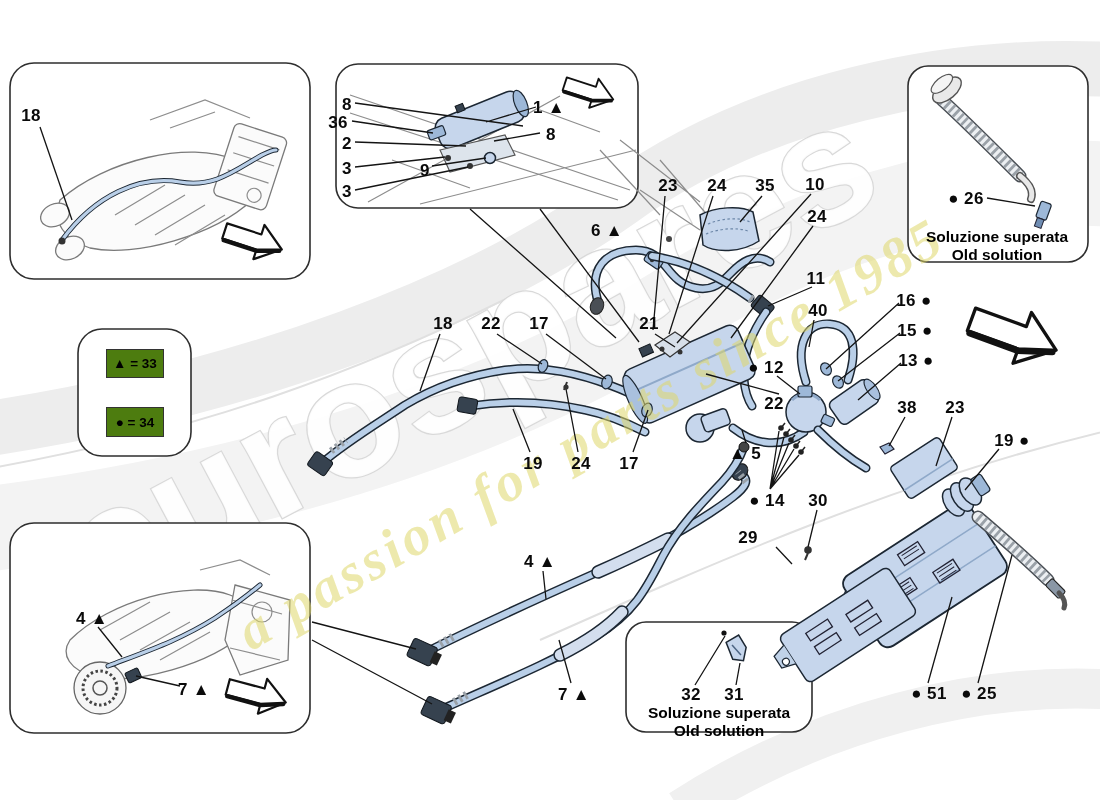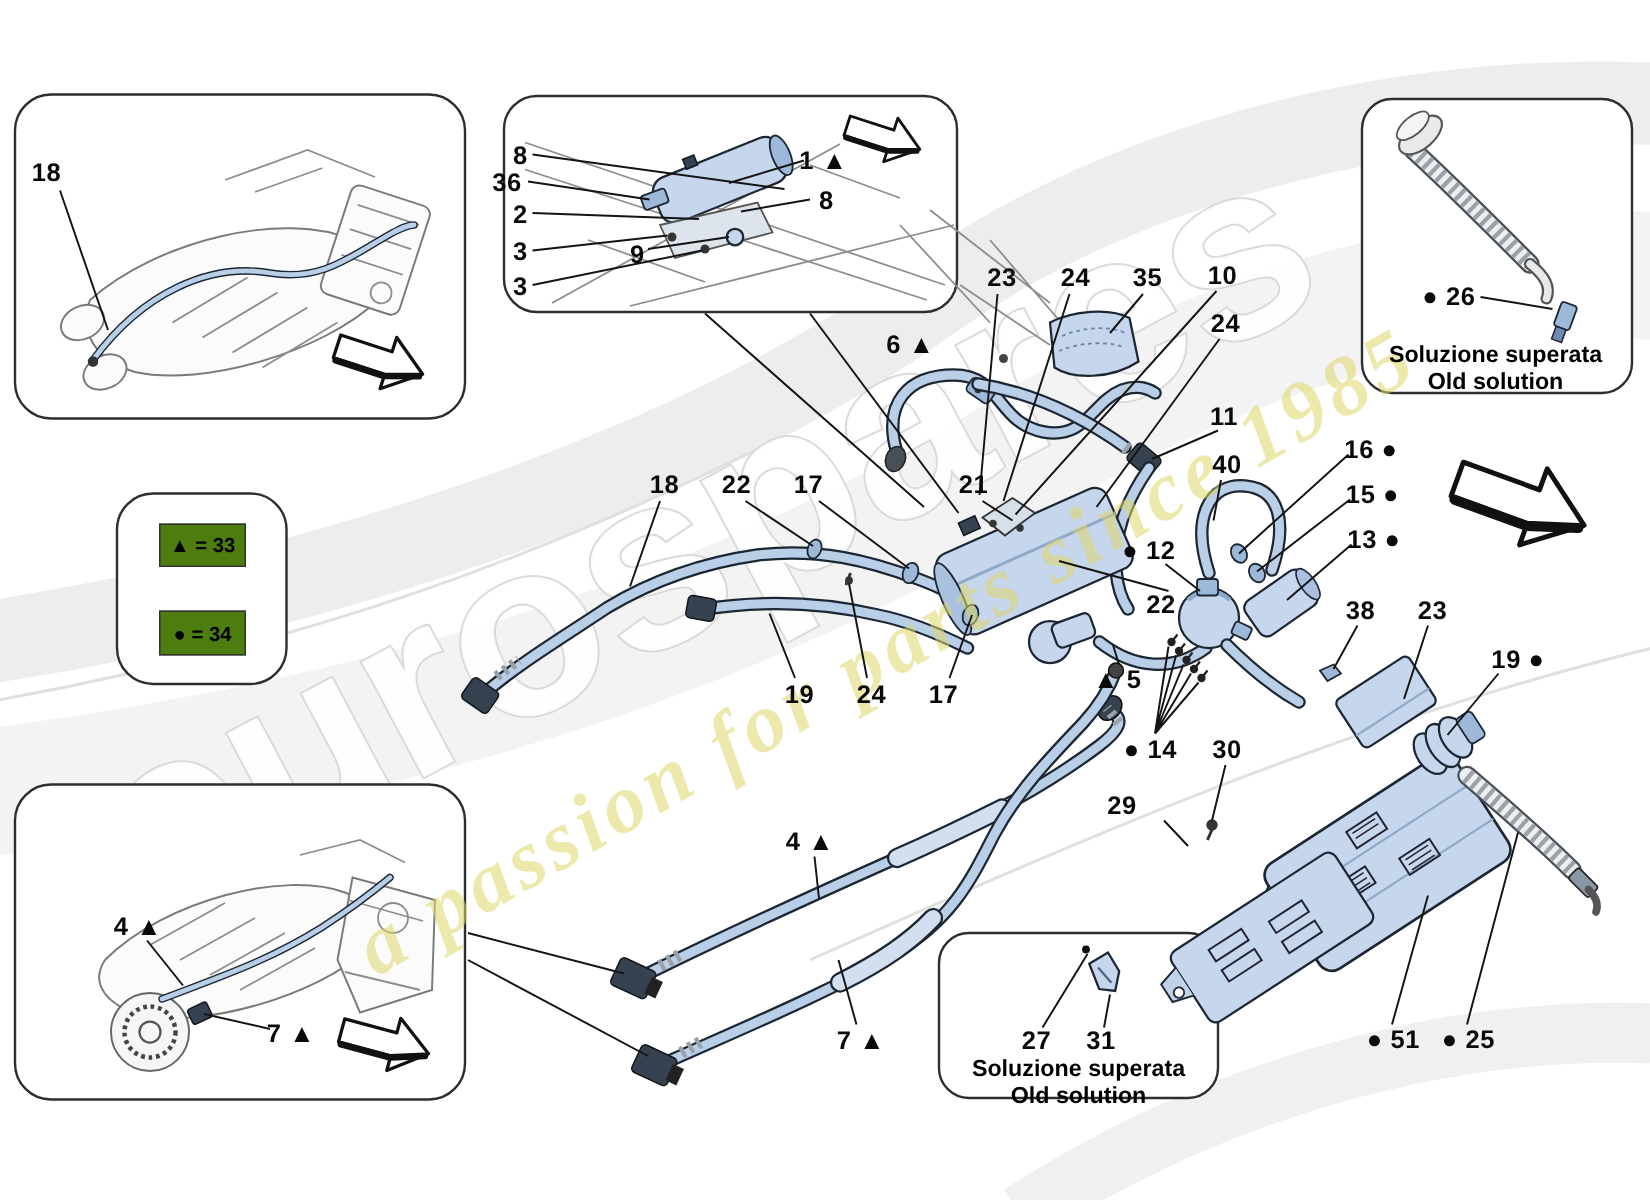--- a/index.html
+++ b/index.html
@@ -359,21 +359,21 @@
 <div class="lbl" style="left:966px;top:198px">● 26</div>
 <div class="cap" style="left:997px;top:237px">Soluzione superata</div>
 <div class="cap" style="left:997px;top:255px">Old solution</div>
 
 <div class="legend-item" style="left:106px;top:349px;width:56px;height:27px">▲ = 33</div>
 <div class="legend-item" style="left:106px;top:407px;width:56px;height:28px">● = 34</div>
 
 <div class="lbl" style="left:92px;top:618px">4 ▲</div>
 <div class="lbl" style="left:194px;top:689px">7 ▲</div>
 
-<div class="lbl" style="left:691px;top:694px">27</div>
+<div class="lbl" style="left:691px;top:694px">32</div>
 <div class="lbl" style="left:734px;top:694px">31</div>
 <div class="cap" style="left:719px;top:713px">Soluzione superata</div>
 <div class="cap" style="left:719px;top:731px">Old solution</div>
 
 <div class="lbl" style="left:668px;top:185px">23</div>
 <div class="lbl" style="left:717px;top:185px">24</div>
 <div class="lbl" style="left:765px;top:185px">35</div>
 <div class="lbl" style="left:815px;top:184px">10</div>
 <div class="lbl" style="left:817px;top:216px">24</div>
 <div class="lbl" style="left:816px;top:278px">11</div>

